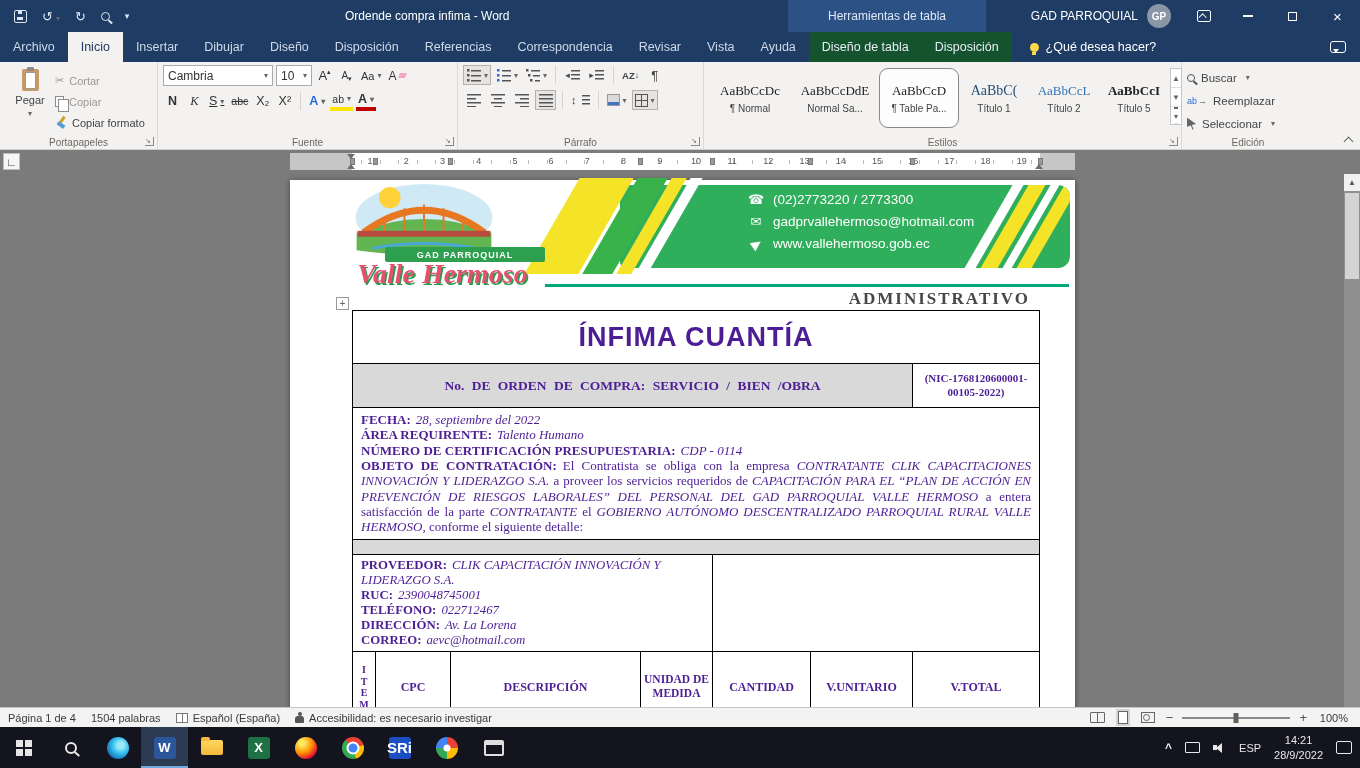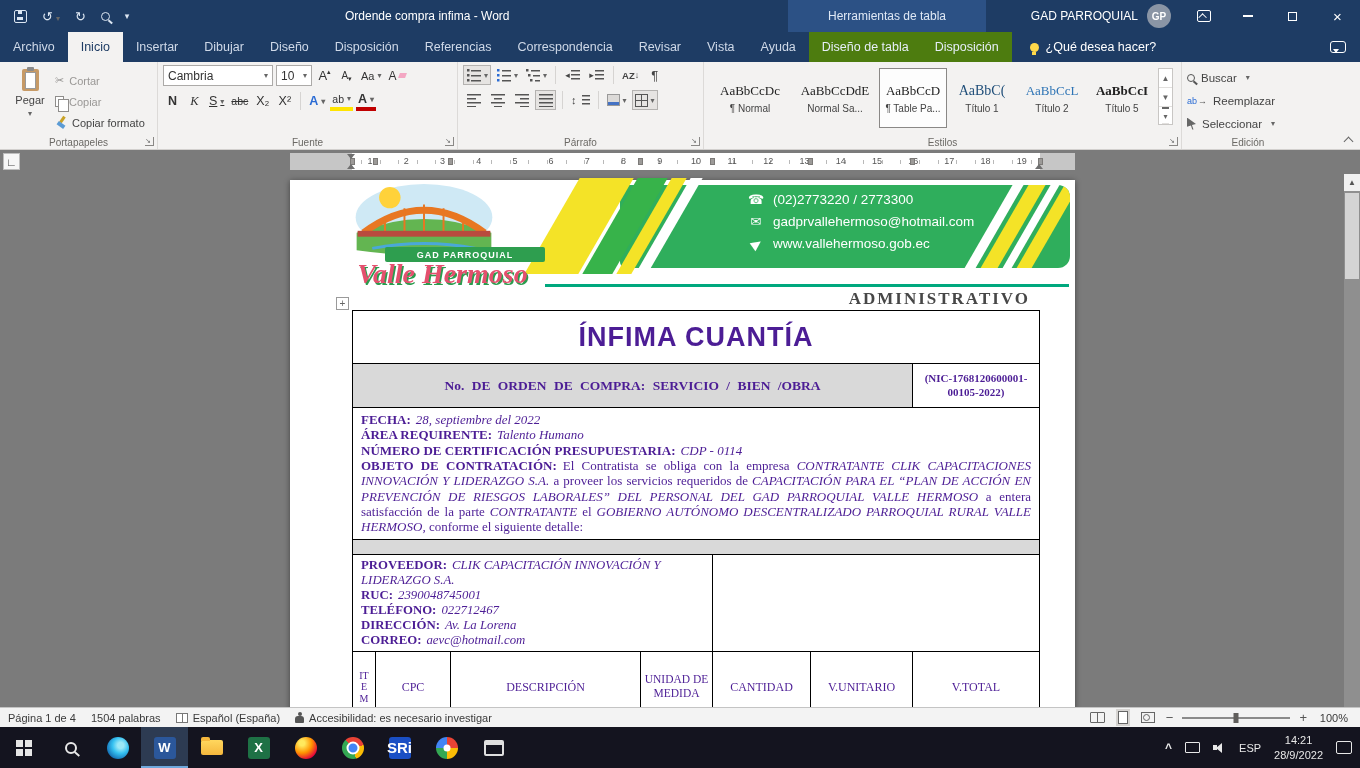--- a/index.html
+++ b/index.html
@@ -25,21 +25,21 @@
   .ribopt{width:14px;height:12px;border:1.5px solid #fff;border-radius:2px;position:relative;margin:0 14px;}
   .ribopt::after{content:'';position:absolute;left:3px;top:2px;width:5px;height:5px;border-left:1.5px solid #fff;border-top:1.5px solid #fff;transform:rotate(45deg) translateY(2px);}
   .wbtn{width:45px;height:32px;display:flex;align-items:center;justify-content:center;font-size:15px;color:#fff;}
   .i-min{width:10px;height:1.5px;background:#fff;display:block;}
   .i-max{width:9px;height:9px;border:1.5px solid #fff;display:block;}
 
   
   .tabsrow{height:30px;background:#1e3c64;display:flex;align-items:stretch;color:#cfd9e8;flex:none;}
   .tab{display:flex;align-items:center;padding:0 13px;font-size:12.5px;}
   .tab.active{background:#f3f2f1;color:#1e3c64;}
-  .tab.ctx{background:#4d7c0f;color:#e6eef8;}
+  .tab.ctx{background:#14532d;color:#e6eef8;}
   .tellme{display:flex;align-items:center;gap:7px;margin-left:18px;color:#fff;font-size:12.5px;}
   .bulb{width:9px;height:9px;border-radius:50%;background:#ffd94a;position:relative;}
   .bulb::after{content:'';position:absolute;left:2.5px;bottom:-3px;width:4px;height:3px;background:#ffd94a;}
   .comments-bubble{margin-left:auto;align-self:center;margin-right:14px;width:16px;height:12px;border:1.5px solid #fff;border-radius:3px;position:relative;}
   .comments-bubble::after{content:'';position:absolute;left:2px;bottom:-4px;border:3px solid transparent;border-top:4px solid #fff;}
 
   
   .ribbon{height:88px;background:#f3f2f1;border-bottom:1px solid #d2d0ce;display:flex;position:relative;color:#444;flex:none;}
   .rgroup{position:relative;border-right:1px solid #dcdad8;padding:3px 5px 14px;display:flex;}
   .glabel{position:absolute;bottom:1px;left:0;right:0;text-align:center;font-size:10px;color:#6b6965;}
@@ -144,21 +144,21 @@
     linear-gradient(#555,#555) 0 9px/8px 1.5px no-repeat;}
   .i-shade{width:13px;height:12px;border:1px solid #999;background:linear-gradient(#dcdad8 0 68%,#4472c4 68% 100%);}
   .i-bord{width:13px;height:13px;border:1px solid #555;background:
     linear-gradient(#555,#555) 50% 50%/13px 1px no-repeat,
     linear-gradient(#555,#555) 50% 50%/1px 13px no-repeat;}
 
   .g-styles{width:478px;align-items:flex-start;}
   .cards{display:flex;gap:2px;padding-top:3px;}
   .scard{height:60px;border:1px solid transparent;display:flex;flex-direction:column;align-items:center;justify-content:center;gap:4px;padding:2px 3px;}
   .scard.sel{border:1px solid #8a8886;background:#fdfdfd;}
-  .w0{width:82px;} .w1{width:84px;} .w2{width:68px;} .w3{width:66px;} .w4{width:70px;} .w5{width:66px;}
+  .w0{width:82px;} .w1{width:84px;} .w2{width:80px;border-radius:9px;} .w3{width:66px;} .w4{width:70px;} .w5{width:66px;}
   .sprev{font-family:"Liberation Serif",serif;font-size:13px;color:#222;white-space:nowrap;}
   .p-h1{color:#1f4e79;font-size:14px;}
   .p-h2{color:#2e74b5;}
   .p-t5{font-weight:700;}
   .sname{font-size:10px;color:#444;white-space:nowrap;}
   .sscroll{width:15px;margin-left:3px;margin-top:3px;border:1px solid #c8c6c4;background:#fff;display:flex;flex-direction:column;}
   .sscell{height:19px;display:flex;align-items:center;justify-content:center;font-size:8px;color:#666;border-bottom:1px solid #e2e0de;}
   .sscell.more{border-top:2px solid #666;height:17px;margin:0 3px;}
 
   .g-edit{width:132px;flex-direction:column;gap:4px;padding-top:6px;border-right:none;}
@@ -219,21 +219,21 @@
   .t-order-r{flex:1;display:flex;align-items:center;justify-content:center;text-align:center;font-weight:700;font-size:11px;line-height:1.25;padding:2px 6px;}
   .t-details{border-bottom:1.5px solid #000;padding:4px 8px;font-size:13px;line-height:1.18;}
   .dline b{margin-right:5px;}
   .objeto{text-align:justify;}
   .objeto b{margin-right:6px;}
   .seg-i{font-style:italic;}
   .t-sep{height:15px;background:#d9d9d9;border-bottom:1.5px solid #000;}
   .t-prov{display:flex;border-bottom:1.5px solid #000;}
   .t-prov-l{flex:0 0 360px;border-right:1.5px solid #000;padding:3px 8px;font-size:12.8px;line-height:1.18;}
   .t-prov-r{flex:1;padding:3px 8px;font-size:12.8px;line-height:1.18;}
-  .t-items{display:flex;height:70px;font-weight:400;font-size:12px;text-align:center;}
+  .t-items{display:flex;height:70px;font-weight:700;font-size:12px;text-align:center;}
   .c{border-right:1.5px solid #000;display:flex;align-items:center;justify-content:center;padding:2px;}
   .c1{flex:0 0 23px;font-size:10px;line-height:1.15;word-break:break-all;padding:2px 6px;}
   .c2{flex:0 0 75px;} .c3{flex:0 0 190px;} .c4{flex:0 0 72px;font-size:11.5px;line-height:1.2;}
   .c5{flex:0 0 98px;} .c6{flex:0 0 102px;} .c7{flex:1;border-right:none;}
 
   .vscroll{position:absolute;right:0;top:0;width:16px;height:100%;background:#8f8f8f;}
   .sarrow{display:block;width:16px;height:17px;background:#f1f1f1;color:#555;font-size:8px;text-align:center;line-height:17px;}
   .sthumb{position:absolute;left:1px;top:19px;width:14px;height:86px;background:#d4d4d4;display:block;}
 
   

